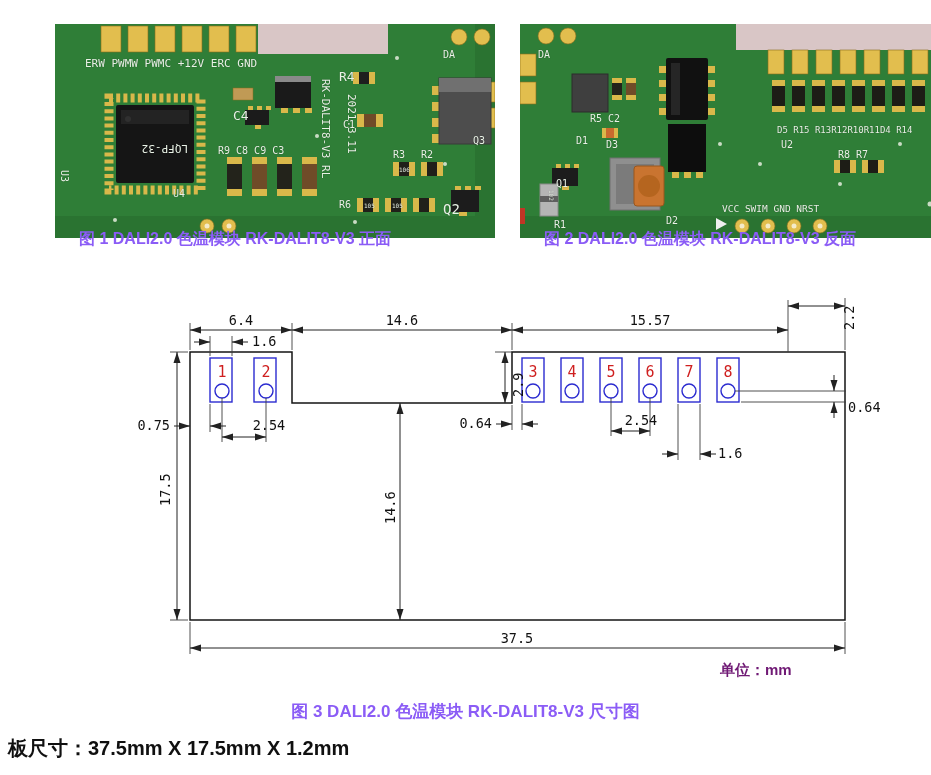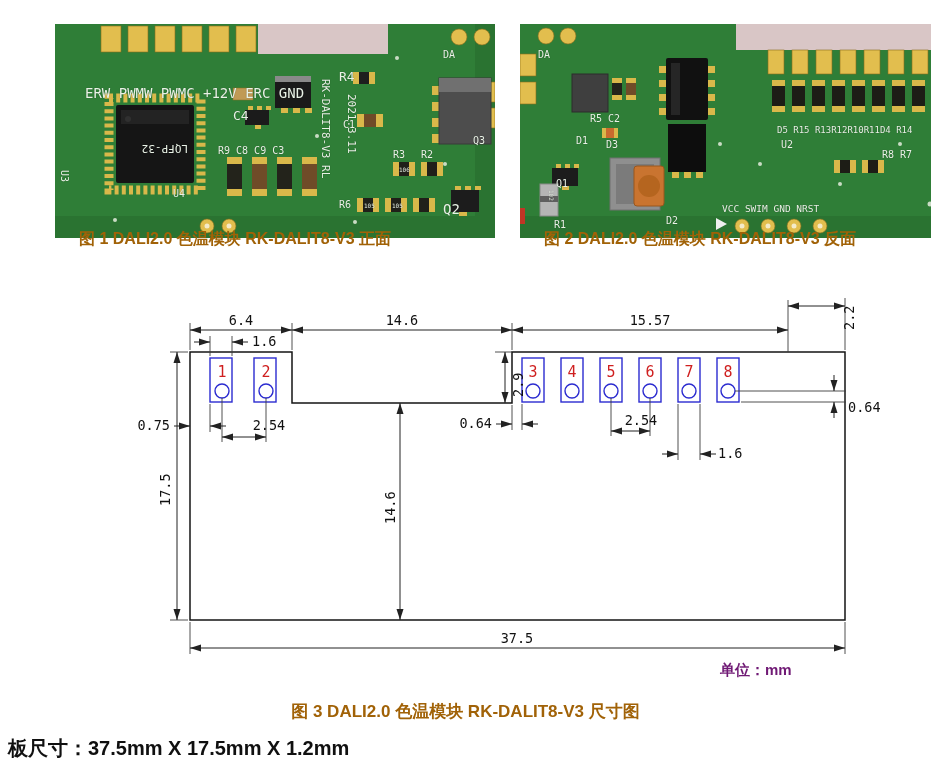--- a/index.html
+++ b/index.html
@@ -6,21 +6,21 @@
   body{width:931px;height:775px;position:relative;background:#ffffff;overflow:hidden;
        font-family:"Liberation Sans",sans-serif;color:#111}
   .photo{position:absolute;overflow:hidden;background:#2f7e37}
   .photo svg{position:absolute;left:0;top:0;width:100%;height:100%}
   .photo-front{left:15px;top:8px;width:440px;height:214px}
   .photo-back{left:480px;top:8px;width:440px;height:214px}
   .pcb-labels{position:absolute;left:0;top:0;right:0;bottom:0}
   .pcb-lbl{position:absolute;color:#e9f2e6;font-family:"DejaVu Sans Mono",monospace;
            font-size:10px;line-height:1;white-space:pre;transform-origin:0 0;
            text-shadow:0 0 1px rgba(0,0,0,.45)}
-  .caption{position:absolute;text-align:center;font-size:16px;font-weight:600;color:#a16207}
+  .caption{position:absolute;text-align:center;font-size:16px;font-weight:600;color:#8b5cf6}
   .cap1{left:15px;top:229px;width:440px}
   .cap2{left:480px;top:229px;width:440px}
   .cap3{left:0;top:700px;width:931px;font-size:17px}
   .unit-note{position:absolute;left:720px;top:661px;font-size:15px;font-weight:600;color:#701a75}
   .board-size{position:absolute;left:8px;top:735px;font-size:20px;font-weight:600;color:#101010}
   .drawing{position:absolute;left:120px;top:290px;width:800px;height:390px}
   .drawing .outline{fill:none;stroke:#151515;stroke-width:1.5}
   .drawing line.ext{stroke:#3c3c3c;stroke-width:0.9}
   .drawing line.dim,.drawing line.dimh{stroke:#222;stroke-width:1}
   .drawing .padrect{fill:#ffffff;stroke:#2b2bd0;stroke-width:1.4}
@@ -142,21 +142,21 @@
       <circle cx="174" cy="202" r="2.5" fill="#f4ebc9"></circle>
     <g fill="#c9dcc4">
         <circle cx="342" cy="34" r="2"></circle>
         <circle cx="262" cy="112" r="2"></circle>
         <circle cx="300" cy="198" r="2"></circle>
         <circle cx="60" cy="196" r="2"></circle>
         <circle cx="390" cy="140" r="2"></circle>
       </g>
   </svg>
   <div class="pcb-labels">
-      <span class="pcb-lbl" style="left: 30px; top: 62px; font-size: 14px;">ERW PWMW PWMC +12V ERC GND</span>
+      <span class="pcb-lbl" style="left: 30px; top: 34px; font-size: 11px;">ERW PWMW PWMC +12V ERC GND</span>
       <span class="pcb-lbl" style="left: 388px; top: 26px; font-size: 10px;">DA</span>
       <span class="pcb-lbl" style="left: 14px; top: 146px; font-size: 10px; transform: rotate(90deg);">U3</span>
       <span class="pcb-lbl" style="left: 118px; top: 165px; font-size: 10px;">U4</span>
       <span class="pcb-lbl" style="left: 133px; top: 130px; font-size: 11px; transform: rotate(180deg);">LQFP-32</span>
       <span class="pcb-lbl" style="left: 284px; top: 46px; font-size: 13px;">R4</span>
       <span class="pcb-lbl" style="left: 178px; top: 54px; font-size: 13px; margin-top: 31px;">C4</span>
       <span class="pcb-lbl" style="left: 288px; top: 96px; font-size: 10px;">C1</span>
       <span class="pcb-lbl" style="left: 338px; top: 126px; font-size: 10px;">R3</span>
       <span class="pcb-lbl" style="left: 366px; top: 126px; font-size: 10px;">R2</span>
       <span class="pcb-lbl" style="left: 163px; top: 122px; font-size: 10px;">R9 C8 C9 C3</span>
@@ -302,21 +302,21 @@
   <div class="pcb-labels">
       <span class="pcb-lbl" style="left: 18px; top: 26px; font-size: 10px;">DA</span>
       <span class="pcb-lbl" style="left: 70px; top: 90px; font-size: 10px;">R5 C2</span>
       <span class="pcb-lbl" style="left: 56px; top: 112px; font-size: 10px;">D1</span>
       <span class="pcb-lbl" style="left: 86px; top: 116px; font-size: 10px;">D3</span>
       <span class="pcb-lbl" style="left: 216px; top: 116px; font-size: 10px; padding-left: 45px;">U2</span>
       <span class="pcb-lbl" style="left: 36px; top: 155px; font-size: 10px;">Q1</span>
       <span class="pcb-lbl" style="left: 34px; top: 196px; font-size: 10px;">R1</span>
       <span class="pcb-lbl" style="left: 146px; top: 192px; font-size: 10px;">D2</span>
       <span class="pcb-lbl" style="left: 248px; top: 102px; font-size: 9px; padding-left: 9px;">D5 R15 R13R12R10R11D4 R14</span>
-      <span class="pcb-lbl" style="left: 318px; top: 126px; font-size: 10px; margin-left: 44px;">R8 R7</span>
+      <span class="pcb-lbl" style="left: 318px; top: 126px; font-size: 10px;">R8 R7</span>
       <span class="pcb-lbl" style="left: 202px; top: 180px; font-size: 9.5px;">VCC SWIM GND NRST</span>
       <span class="pcb-lbl" style="left: 34px; top: 166px; font-size: 6px; transform: rotate(90deg);">102</span>
     </div>
 </figure>
 
 <div class="caption cap1">图 1 DALI2.0 色温模块 RK-DALIT8-V3  正面</div>
 <div class="caption cap2">图 2 DALI2.0 色温模块 RK-DALIT8-V3  反面</div>
 
 <svg class="drawing" viewBox="0 0 800 390">
   <defs>

